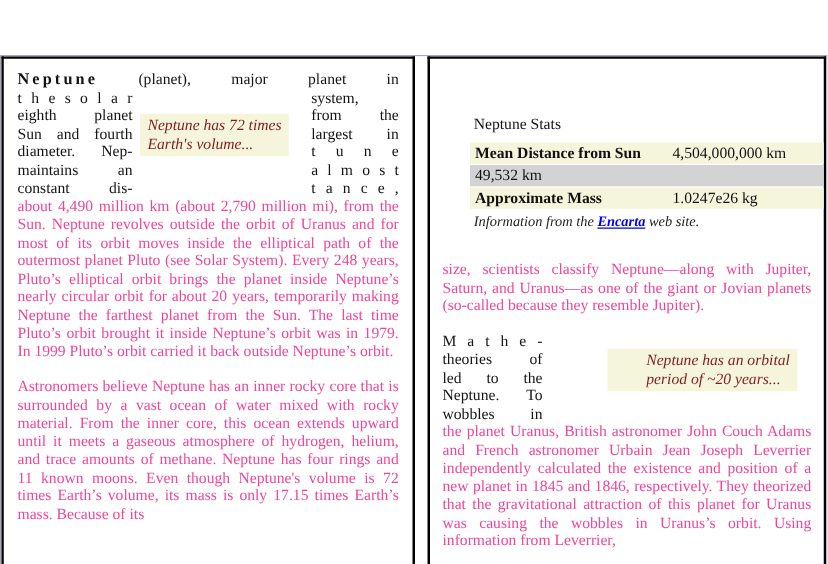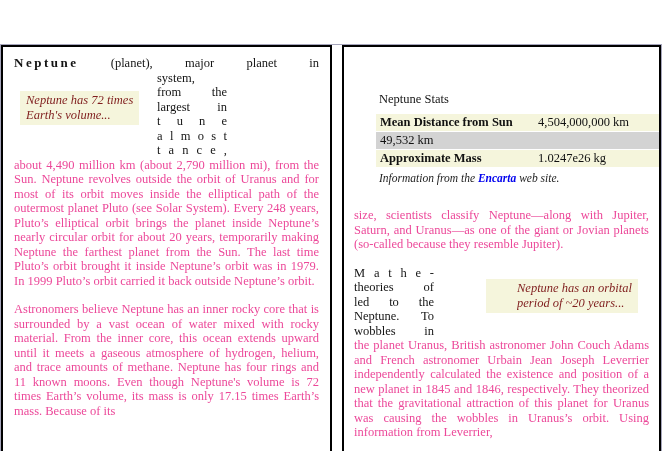--- a/index.html
+++ b/index.html
@@ -39,21 +39,21 @@
 
   
   .stats-block { margin:36px 0 0 22px; width:300px; }
   .stats-caption { font-size:12.5px; margin:0 0 7px 3px; color:#141414; }
   .srow { display:flex; height:17px; line-height:17px; margin-bottom:1px; padding-left:4px; font-size:12.5px; }
   .srow .lbl { flex:0 0 158px; font-weight:bold; }
   .srow .val { flex:1; white-space:nowrap; }
   .bg-beige { background:#f5f5dc; }
   .bg-gray  { background:#d3d3d3; }
   .sfooter { font-style:italic; font-size:11.5px; margin:5px 0 0 3px; color:#222; }
-  .sfooter a { color:#0000ee; font-weight:bold; cursor:pointer; }
+  .sfooter a { color:#0000ee; font-weight:bold; text-decoration:underline; cursor:pointer; }
 
   .para-top { margin-top:24px; }
   .wrap2 { margin-top:14px;gap:48px; }
 
   
   .toolbar {
     position:absolute; left:0; right:0; top:419px; bottom:0;
     background:linear-gradient(#fafafa, #e2e2e6);
     display:flex; align-items:flex-end; padding:0 4px;
     font-family:"Liberation Sans", sans-serif;
@@ -99,20 +99,28 @@
 
   <div class="pages">
 
     <div class="page page-left">
       <div class="jline first-line">
         <b class="headword">Neptune</b>
         <span>(planet), major planet in</span>
       </div>
 
       <div class="wrapflex">
+        <div class="wcol wl1">
+          <div class="jline">t h e  s o l a r</div>
+          <div class="jline">eighth planet</div>
+          <div class="jline">Sun and fourth</div>
+          <div class="jline">diameter. Nep-</div>
+          <div class="jline">maintains an</div>
+          <div class="jline">constant dis-</div>
+        </div>
         <div class="wcol wm1">
           <div class="quote">
             <div class="qline">Neptune has 72 times</div>
             <div class="qline">Earth's volume...</div>
           </div>
         </div>
         <div class="wcol wr1">
           <div class="jline">system,</div>
           <div class="jline">from the</div>
           <div class="jline">largest in</div>

